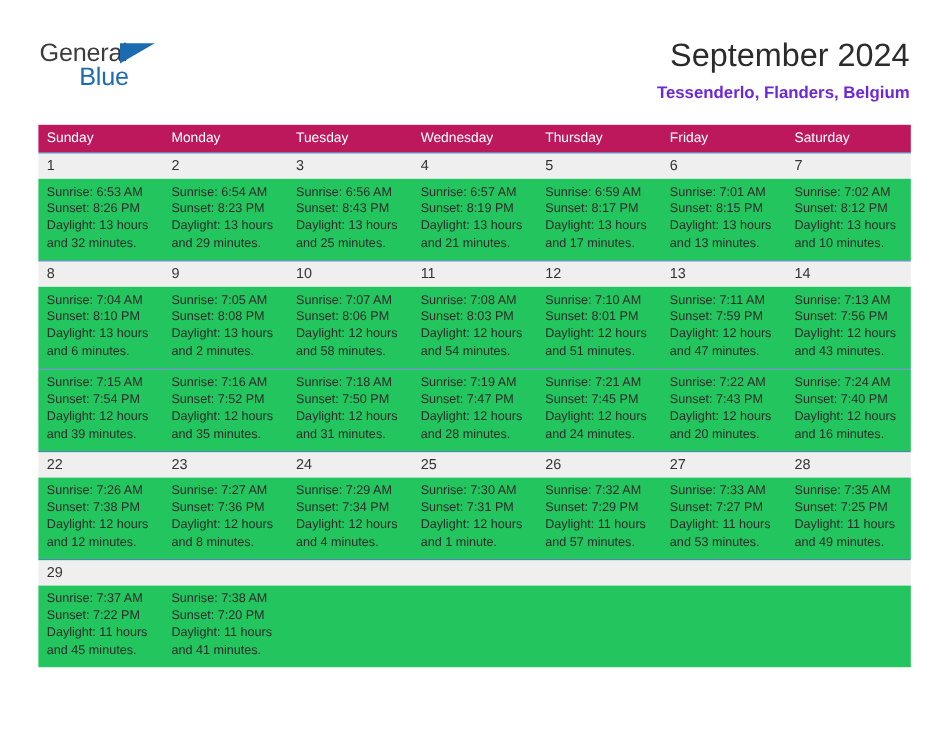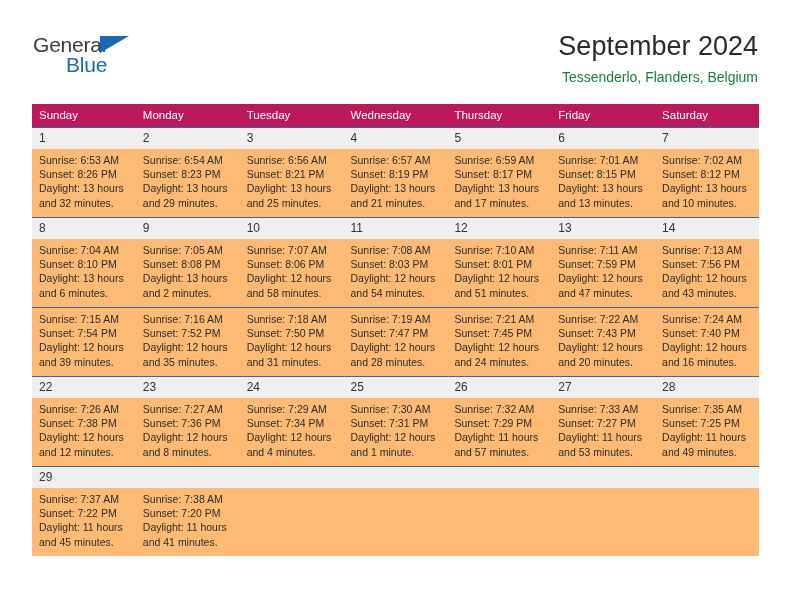--- a/index.html
+++ b/index.html
@@ -75,23 +75,24 @@
   .cal-title {
     font-size: 27px;
     color: #2b2b2b;
     line-height: 32px;
     font-weight: normal;
     white-space: nowrap;
   }
   .cal-subtitle {
     margin-top: 7px;
     font-size: 14px;
-    color: #15803d;
+    color: #6d28d9;
     line-height: 17px;
     white-space: nowrap;
+    font-weight: bold;
   }
 
   
   .calendar {
     position: absolute;
     left: 32px;
     top: 104px;
     width: 727px;
   }
   .weekday-row {
@@ -126,21 +127,21 @@
     box-sizing: border-box;
     padding: 3px 0 3px 7px;
     font-size: 12px;
     line-height: 15px;
     color: #333333;
     height: 21px;
   }
   .info-strip {
     display: flex;
     width: 727px;
-    background: #fdba74;
+    background: #22c55e;
     height: 68px;
   }
   .info-cell {
     width: 103.857px;
     box-sizing: border-box;
     padding: 4px 4px 0 7px;
     font-size: 10.5px;
     line-height: 14.2px;
     color: #2c2c2c;
   }
@@ -198,21 +199,21 @@
           <div class="info-line">and 32 minutes.</div>
         </div>
         <div class="info-cell">
           <div class="info-line">Sunrise: 6:54 AM</div>
           <div class="info-line">Sunset: 8:23 PM</div>
           <div class="info-line">Daylight: 13 hours</div>
           <div class="info-line">and 29 minutes.</div>
         </div>
         <div class="info-cell">
           <div class="info-line">Sunrise: 6:56 AM</div>
-          <div class="info-line">Sunset: 8:21 PM</div>
+          <div class="info-line">Sunset: 8:43 PM</div>
           <div class="info-line">Daylight: 13 hours</div>
           <div class="info-line">and 25 minutes.</div>
         </div>
         <div class="info-cell">
           <div class="info-line">Sunrise: 6:57 AM</div>
           <div class="info-line">Sunset: 8:19 PM</div>
           <div class="info-line">Daylight: 13 hours</div>
           <div class="info-line">and 21 minutes.</div>
         </div>
         <div class="info-cell">

